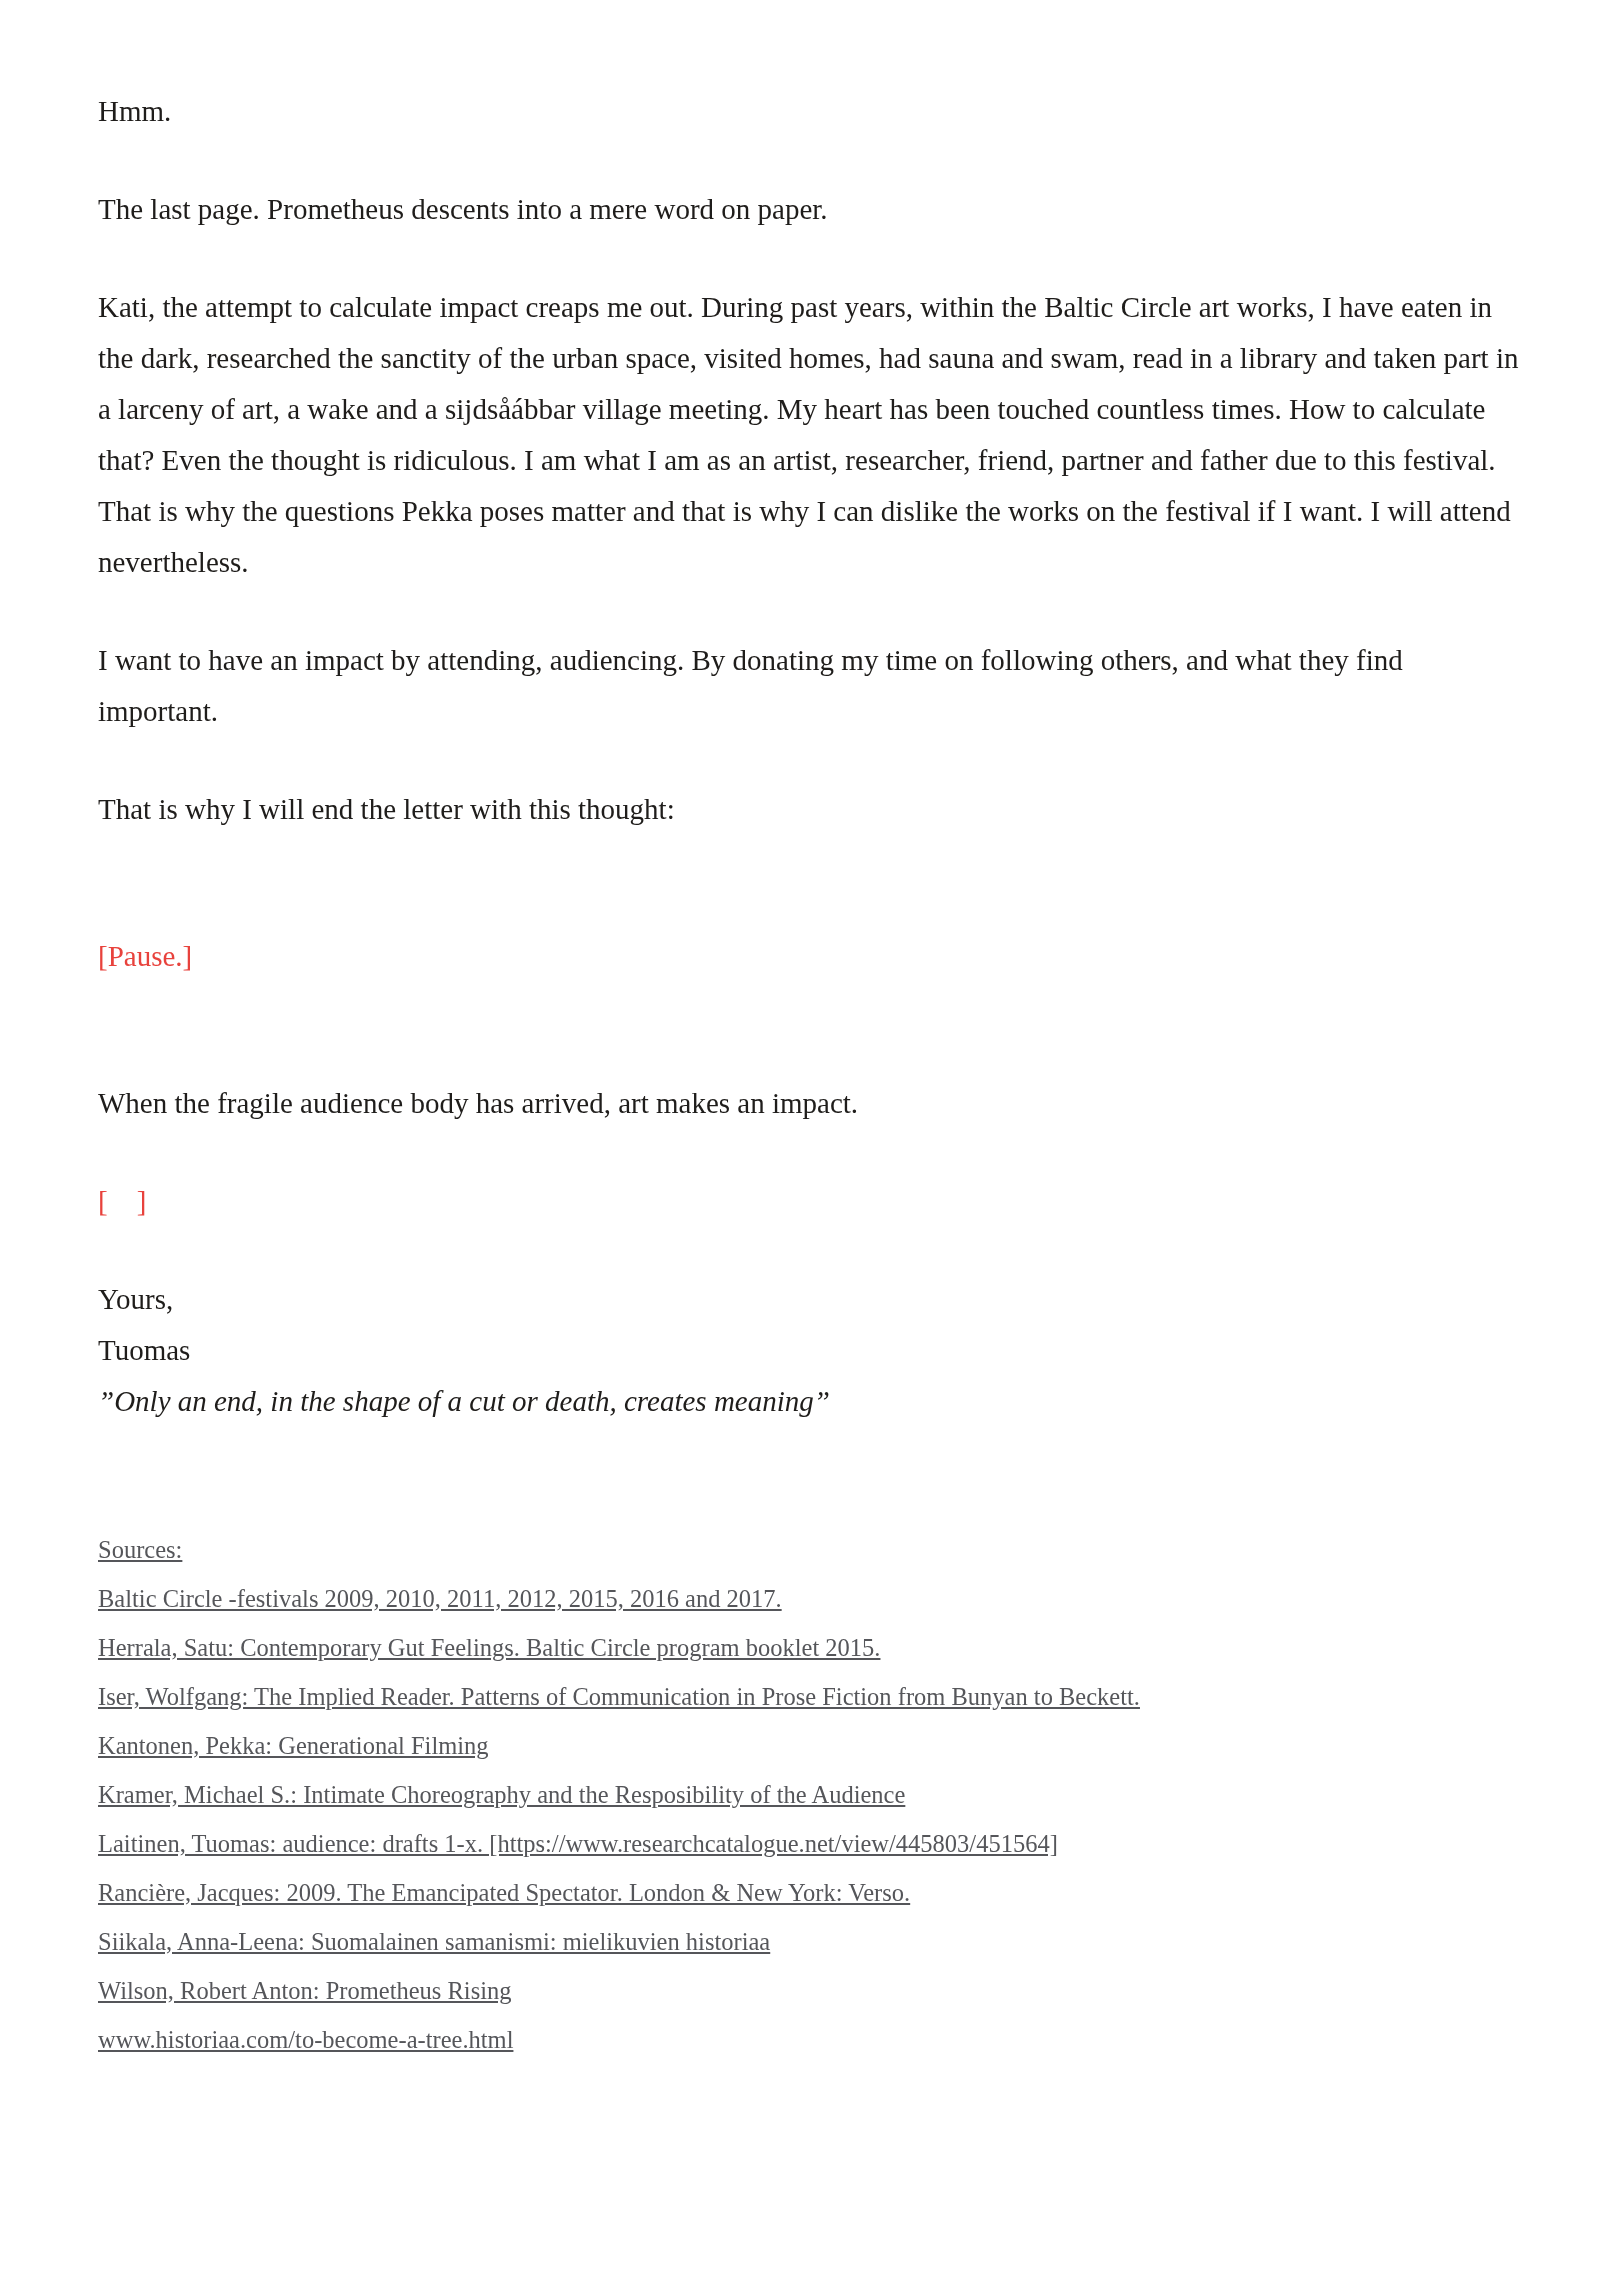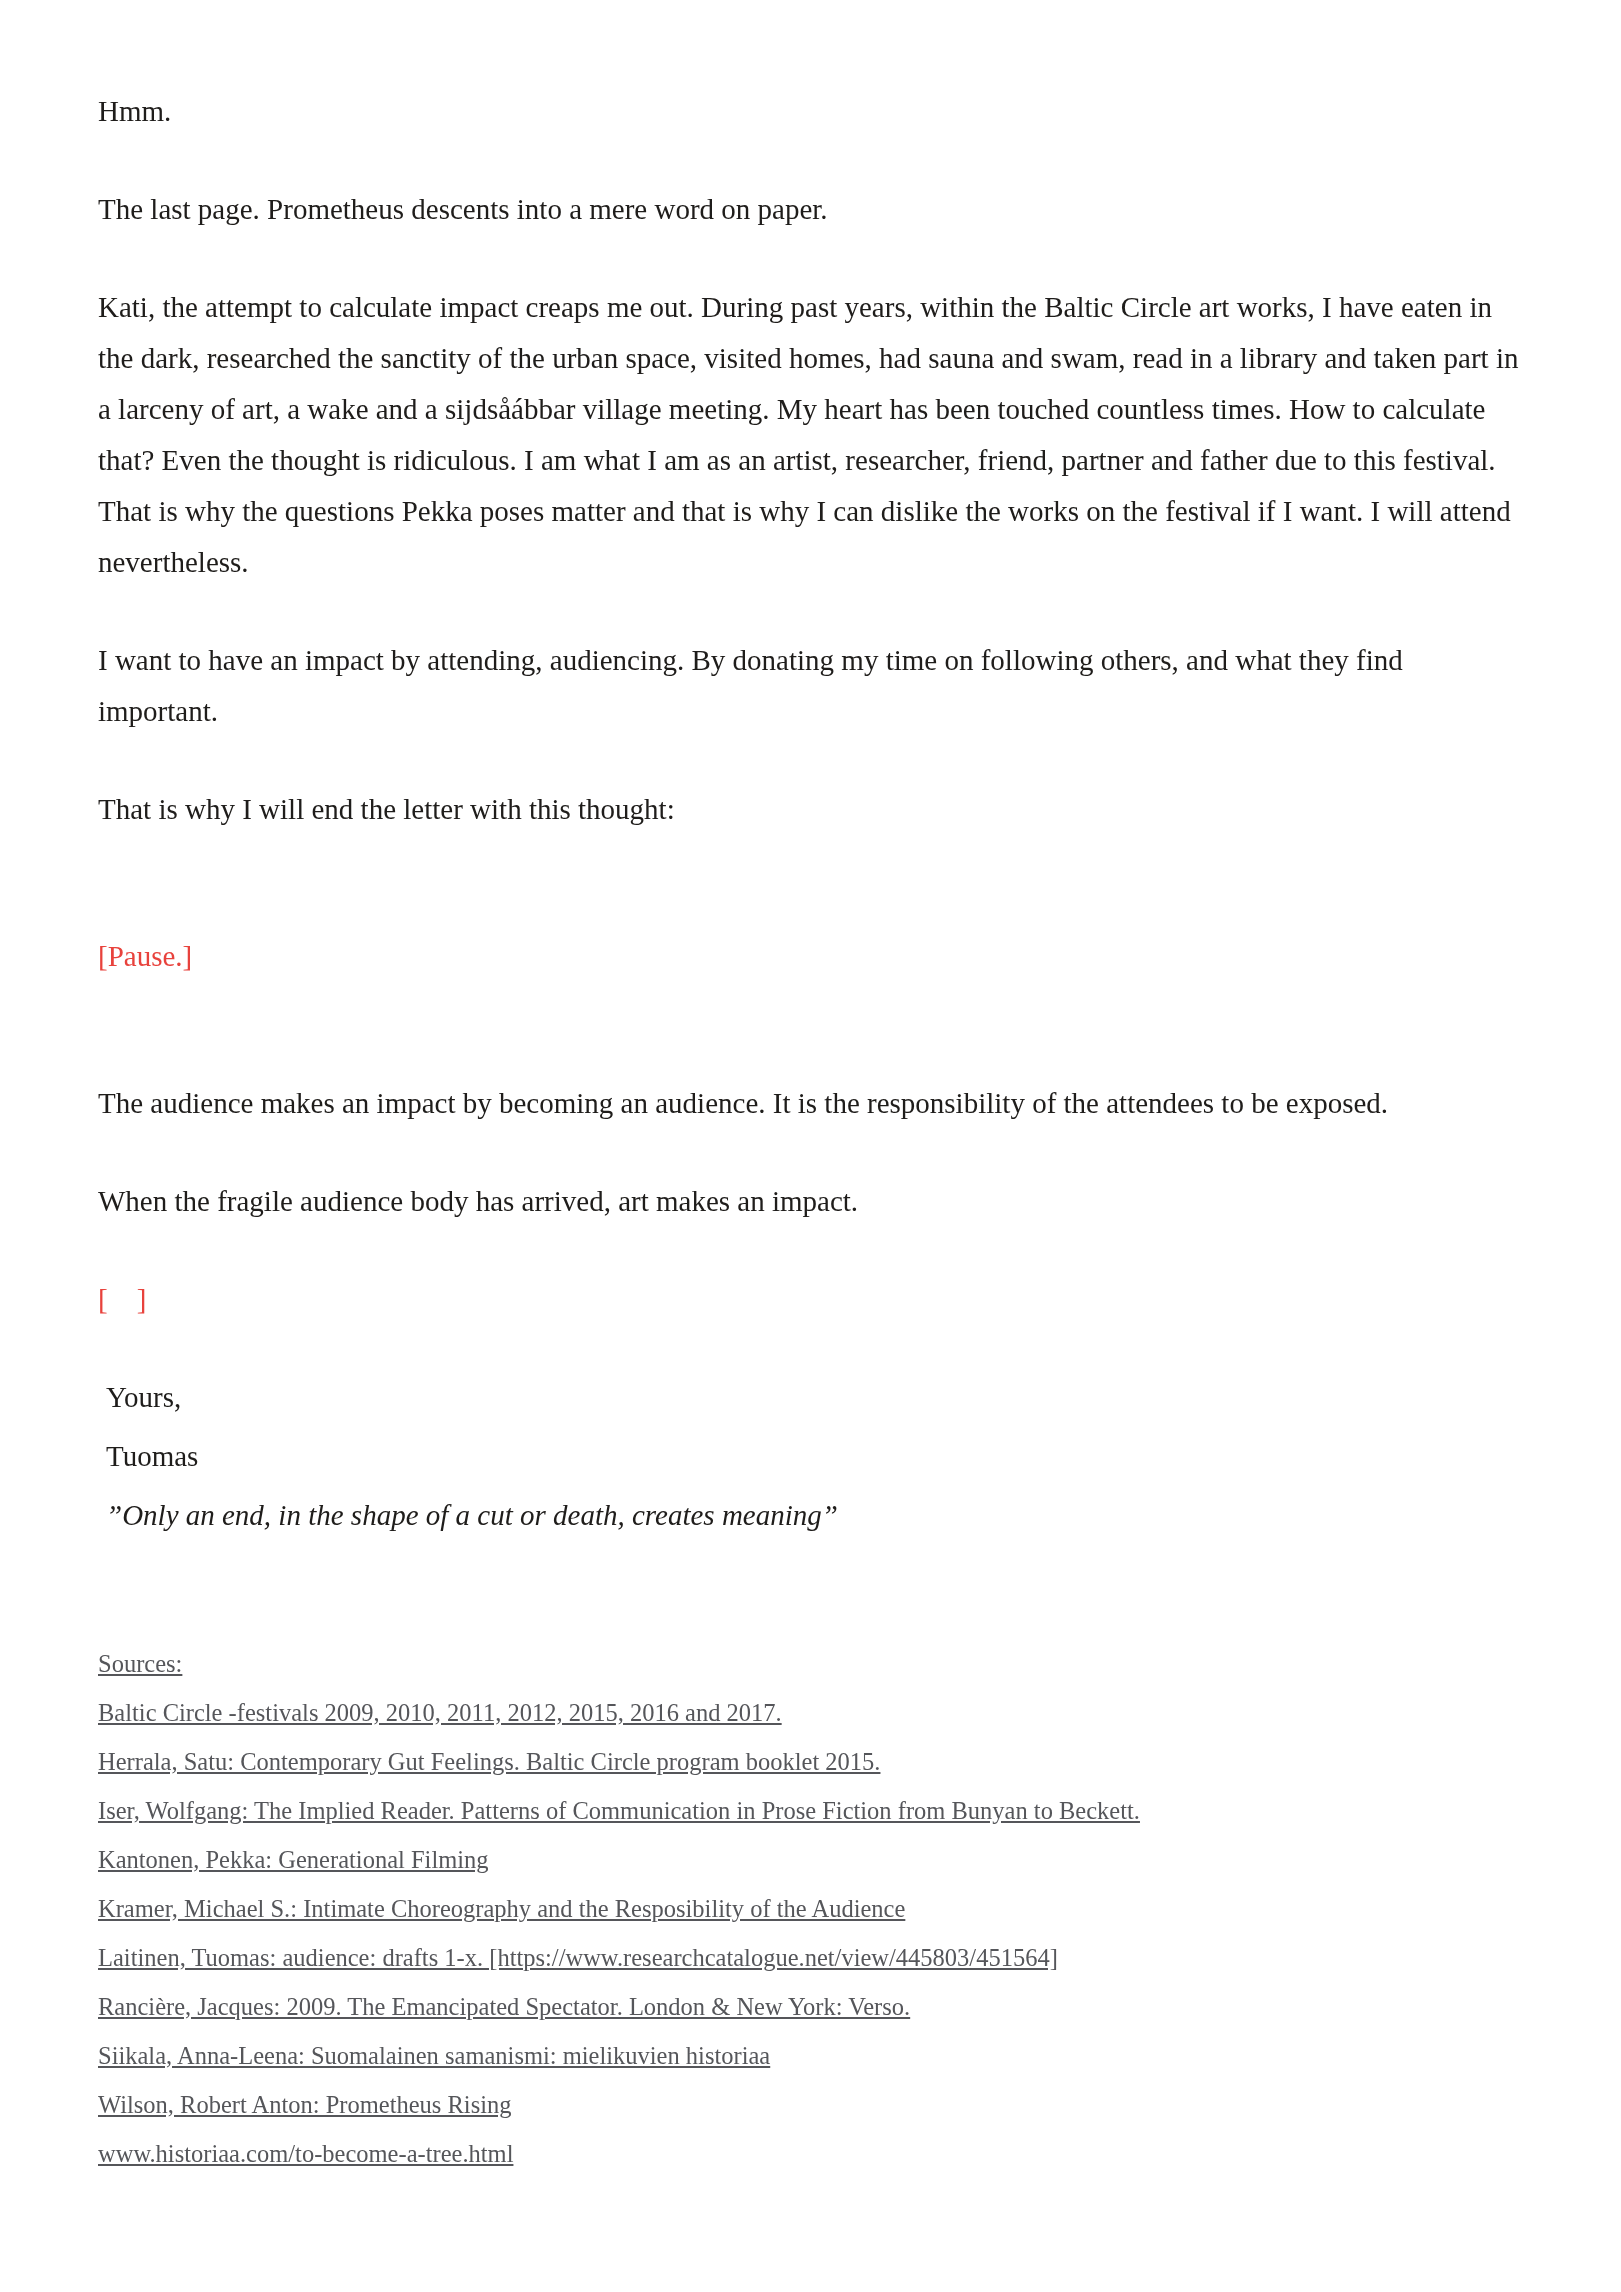--- a/index.html
+++ b/index.html
@@ -24,21 +24,21 @@
     font-weight: 400;
   }
   .accent { color: var(--accent, #e8423c); }
   .pause {
     margin-top: 96px;
     margin-bottom: 96px;
   }
   .bracket { white-space: pre; }
   .signature { margin: 0; }
   .sig-line {
-    margin: 8px;
+    margin: 0;
     font-size: 29px;
     line-height: 51px;
   }
   .quote { font-style: italic; }
   .sources { margin-top: 98px; }
   .source-line {
     margin: 0;
     font-size: 24.5px;
     line-height: 49px;
     color: var(--muted, #55565a);
@@ -56,21 +56,20 @@
   <p class="body-text">The last page. Prometheus descents into a mere word on paper.</p>
 
   <p class="body-text">Kati, the attempt to calculate impact creaps me out. During past years, within the Baltic Circle art works, I have eaten in the dark, researched the sanctity of the urban space, visited homes, had sauna and swam, read in a library and taken part in a larceny of art, a wake and a sijdsåábbar village meeting. My heart has been touched countless times. How to calculate that? Even the thought is ridiculous. I am what I am as an artist, researcher, friend, partner and father due to this festival. That is why the questions Pekka poses matter and that is why I can dislike the works on the festival if I want. I will attend nevertheless.</p>
 
   <p class="body-text">I want to have an impact by attending, audiencing. By donating my time on following others, and what they find important.</p>
 
   <p class="body-text">That is why I will end the letter with this thought:</p>
 
   <p class="body-text accent pause">[Pause.]</p>
 
-  <p class="body-text">The audience makes an impact by becoming an audience. It is the responsibility of the attendees to be exposed.</p>
 
   <p class="body-text">When the fragile audience body has arrived, art makes an impact.</p>
 
   <p class="body-text accent bracket">[    ]</p>
 
   <div class="signature">
     <p class="sig-line">Yours,</p>
     <p class="sig-line">Tuomas</p>
     <p class="sig-line quote">”Only an end, in the shape of a cut or death, creates meaning”</p>
   </div>

